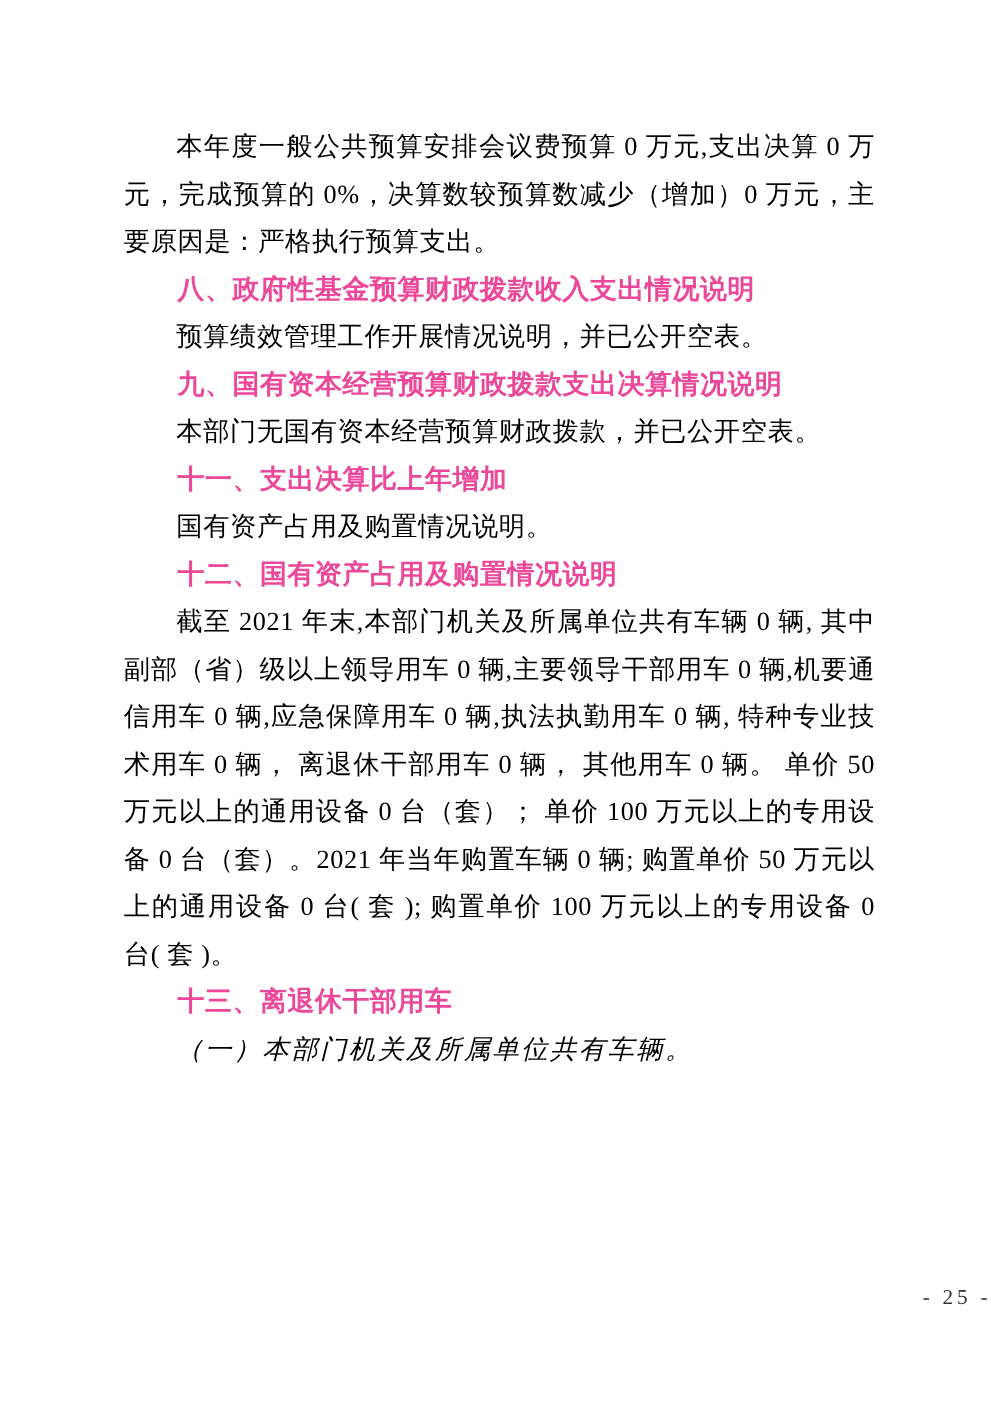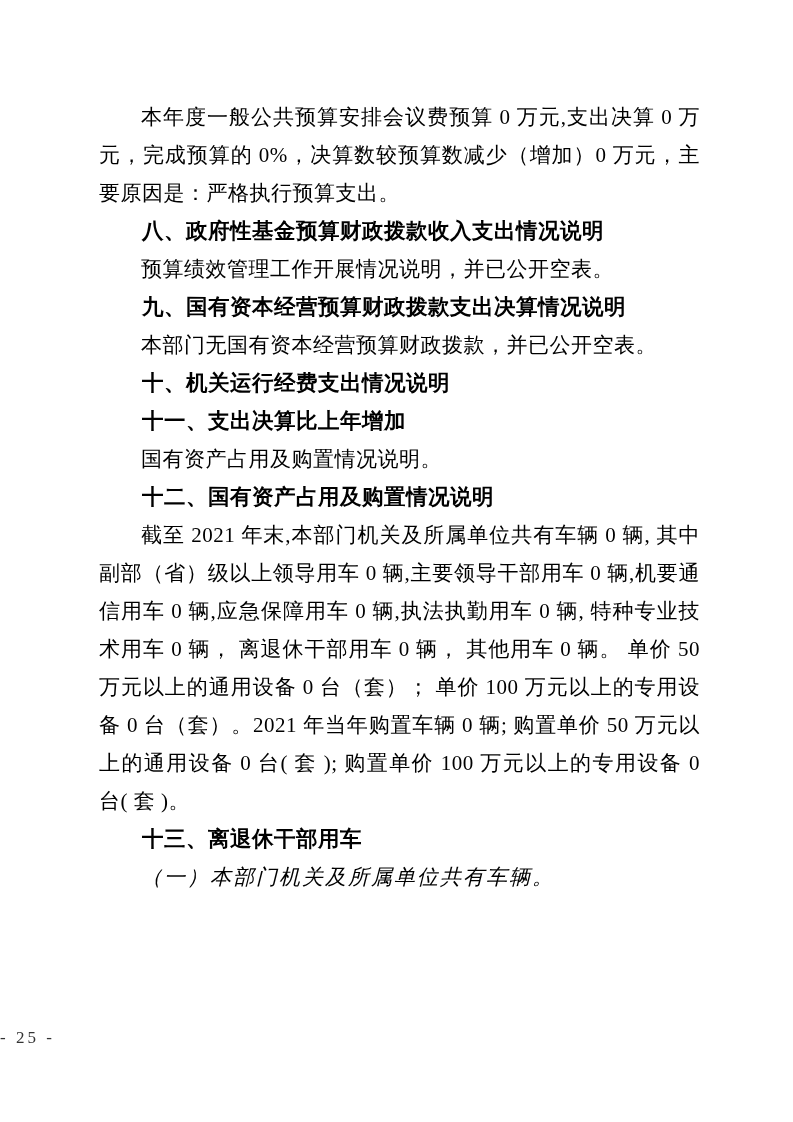--- a/index.html
+++ b/index.html
@@ -31,50 +31,49 @@
     color: #000000;
     letter-spacing: 0.5px;
   }
   .heading {
     font-family: "Liberation Sans", "DejaVu Sans", sans-serif;
     font-weight: bold;
     font-size: 21.5px;
     line-height: 38px;
     text-align: left;
     text-indent: 2em;
-    color: #000000;
+    color: #ec4899;
     letter-spacing: 0.5px;
   }
   .kaiti {
     font-style: italic;
     letter-spacing: 2px;
   }
   .page-footer {
     position: absolute;
     left: 0;
     top: 1028px;
     width: 793px;
-    text-align: left;
+    text-align: right;
     font-family: "Liberation Serif", "DejaVu Serif", serif;
     font-size: 17px;
     color: #333333;
     letter-spacing: 3px;
   }
 </style>
 </head>
 <body>
 
 <div class="page">
   <div class="content">
     <p class="para">本年度一般公共预算安排会议费预算 0 万元,支出决算 0 万元，完成预算的 0%，决算数较预算数减少（增加）0 万元，主要原因是：严格执行预算支出。</p>
     <p class="heading">八、政府性基金预算财政拨款收入支出情况说明</p>
     <p class="para">预算绩效管理工作开展情况说明，并已公开空表。</p>
     <p class="heading">九、国有资本经营预算财政拨款支出决算情况说明</p>
     <p class="para">本部门无国有资本经营预算财政拨款，并已公开空表。</p>
-    <p class="heading">十、机关运行经费支出情况说明</p>
     <p class="heading">十一、支出决算比上年增加</p>
     <p class="para">国有资产占用及购置情况说明。</p>
     <p class="heading">十二、国有资产占用及购置情况说明</p>
     <p class="para">截至 2021 年末,本部门机关及所属单位共有车辆 0 辆, 其中副部（省）级以上领导用车 0 辆,主要领导干部用车 0 辆,机要通信用车 0 辆,应急保障用车 0 辆,执法执勤用车 0 辆, 特种专业技术用车 0 辆， 离退休干部用车 0 辆， 其他用车 0 辆。 单价 50 万元以上的通用设备 0 台（套）； 单价 100 万元以上的专用设备 0 台（套）。2021 年当年购置车辆 0 辆; 购置单价 50 万元以上的通用设备 0 台( 套 ); 购置单价 100 万元以上的专用设备 0 台( 套 )。</p>
     <p class="heading">十三、离退休干部用车</p>
     <p class="para kaiti">（一）本部门机关及所属单位共有车辆。</p>
   </div>
   <div class="page-footer">- 25 -</div>
 </div>
 

